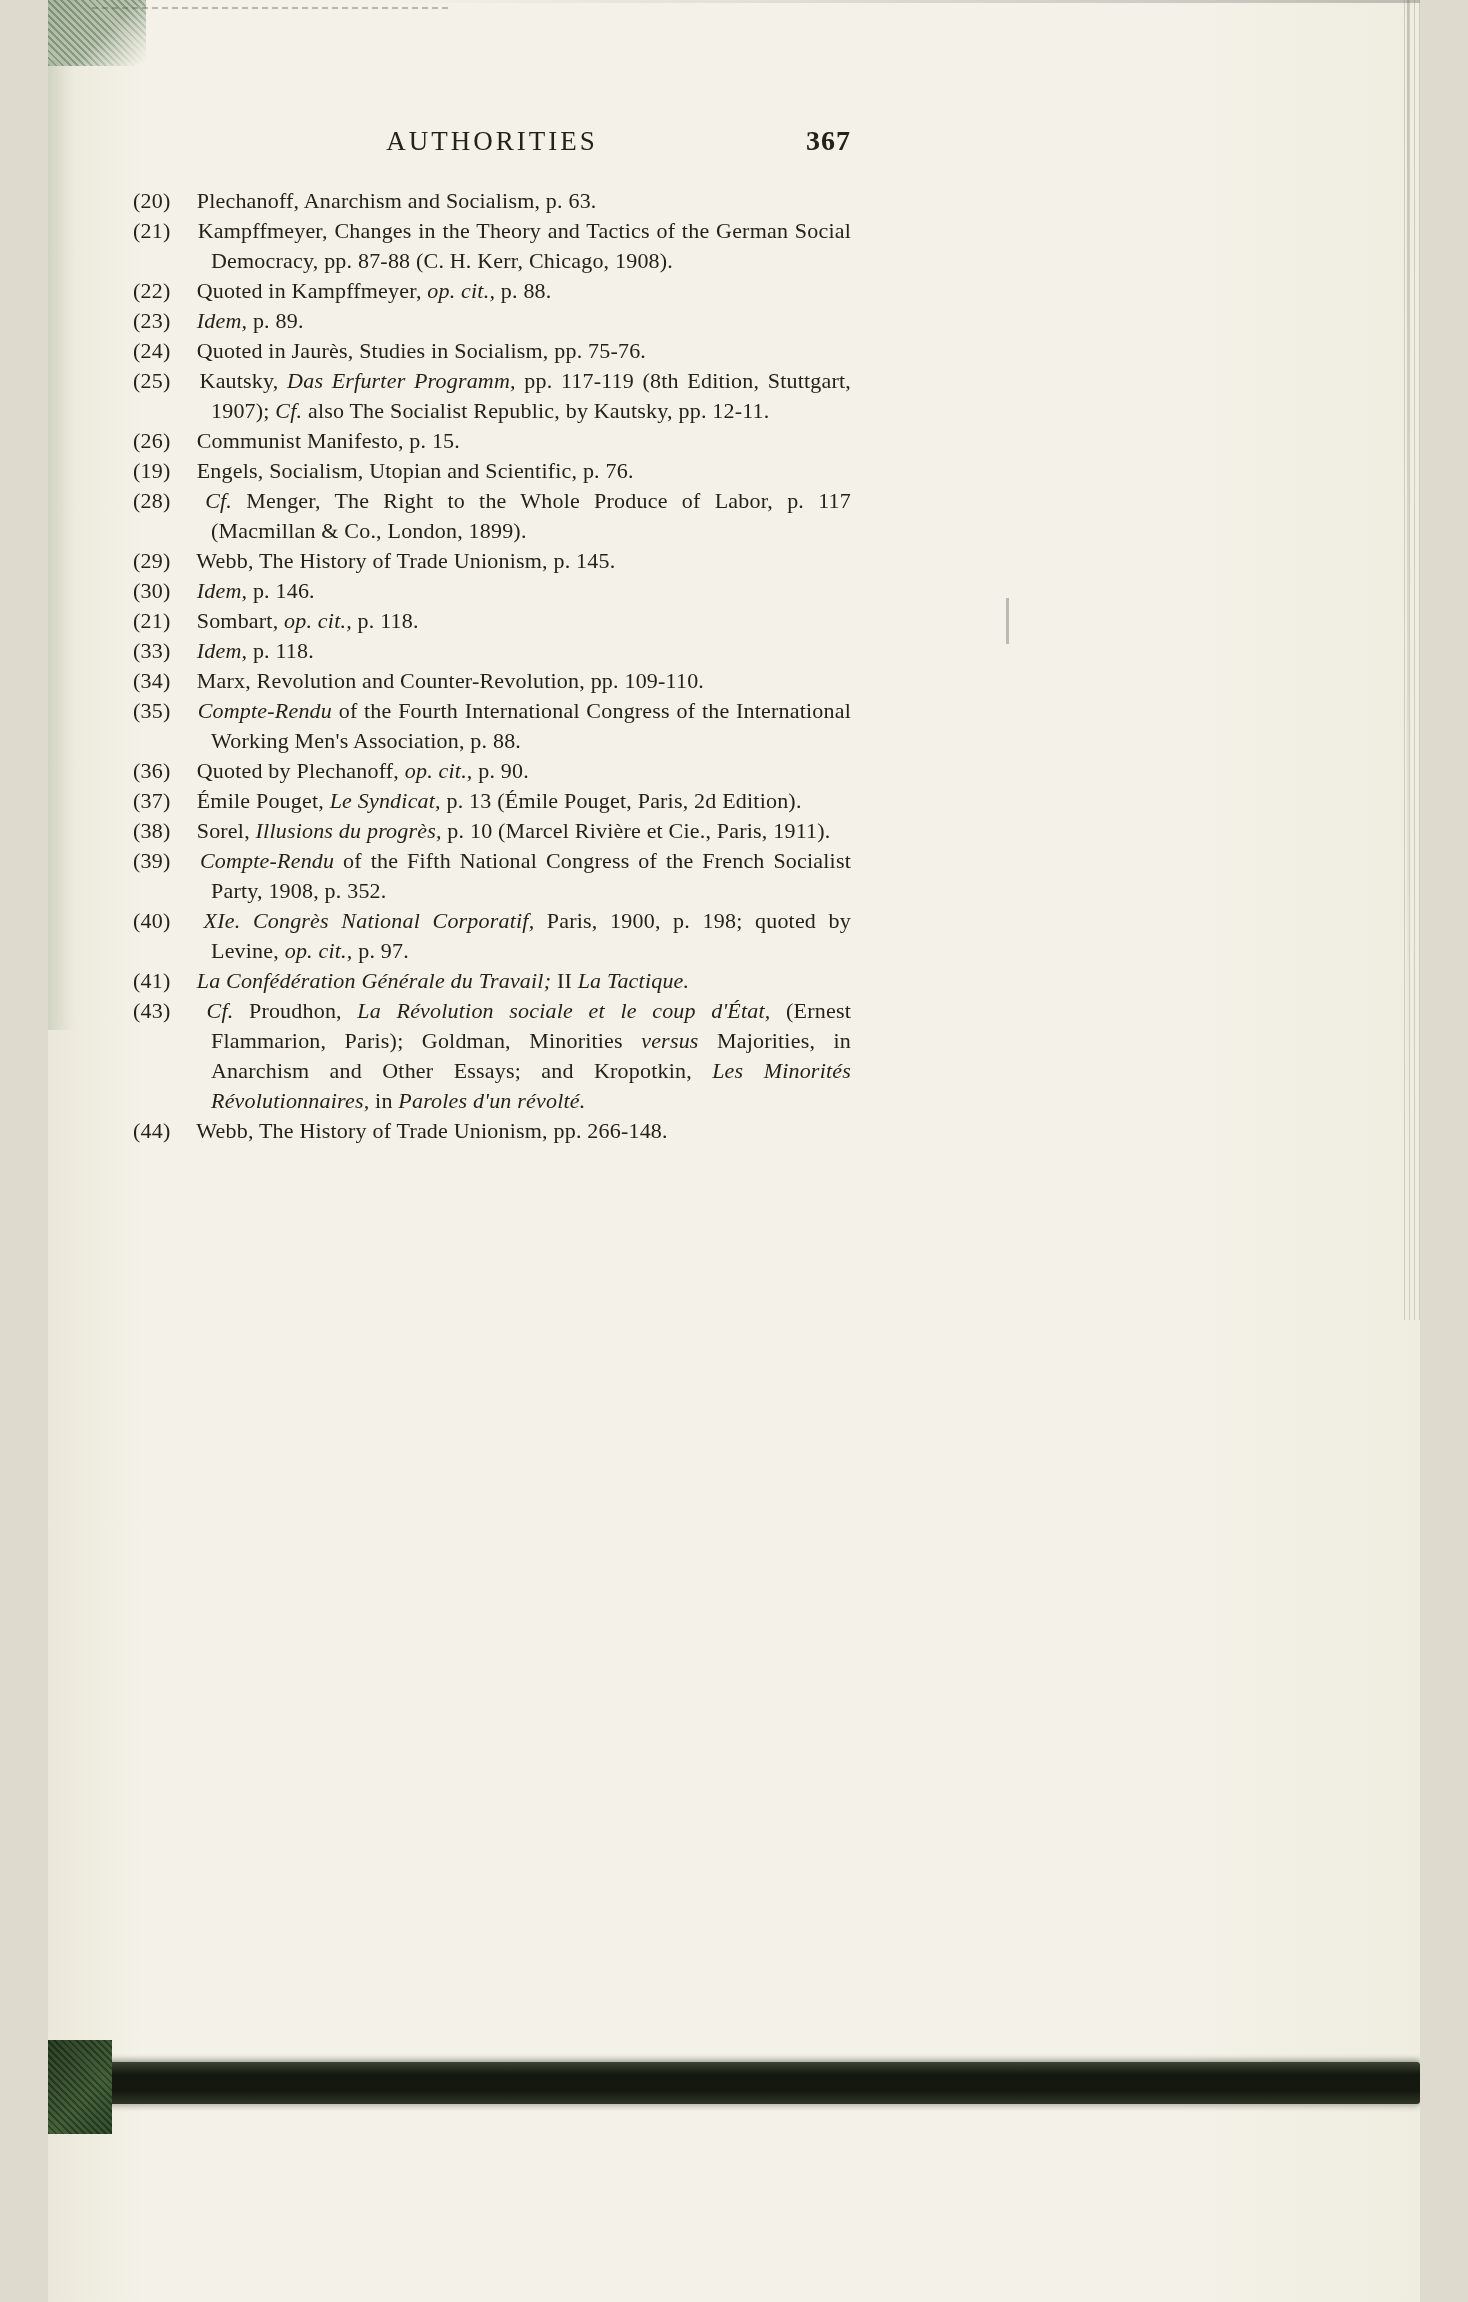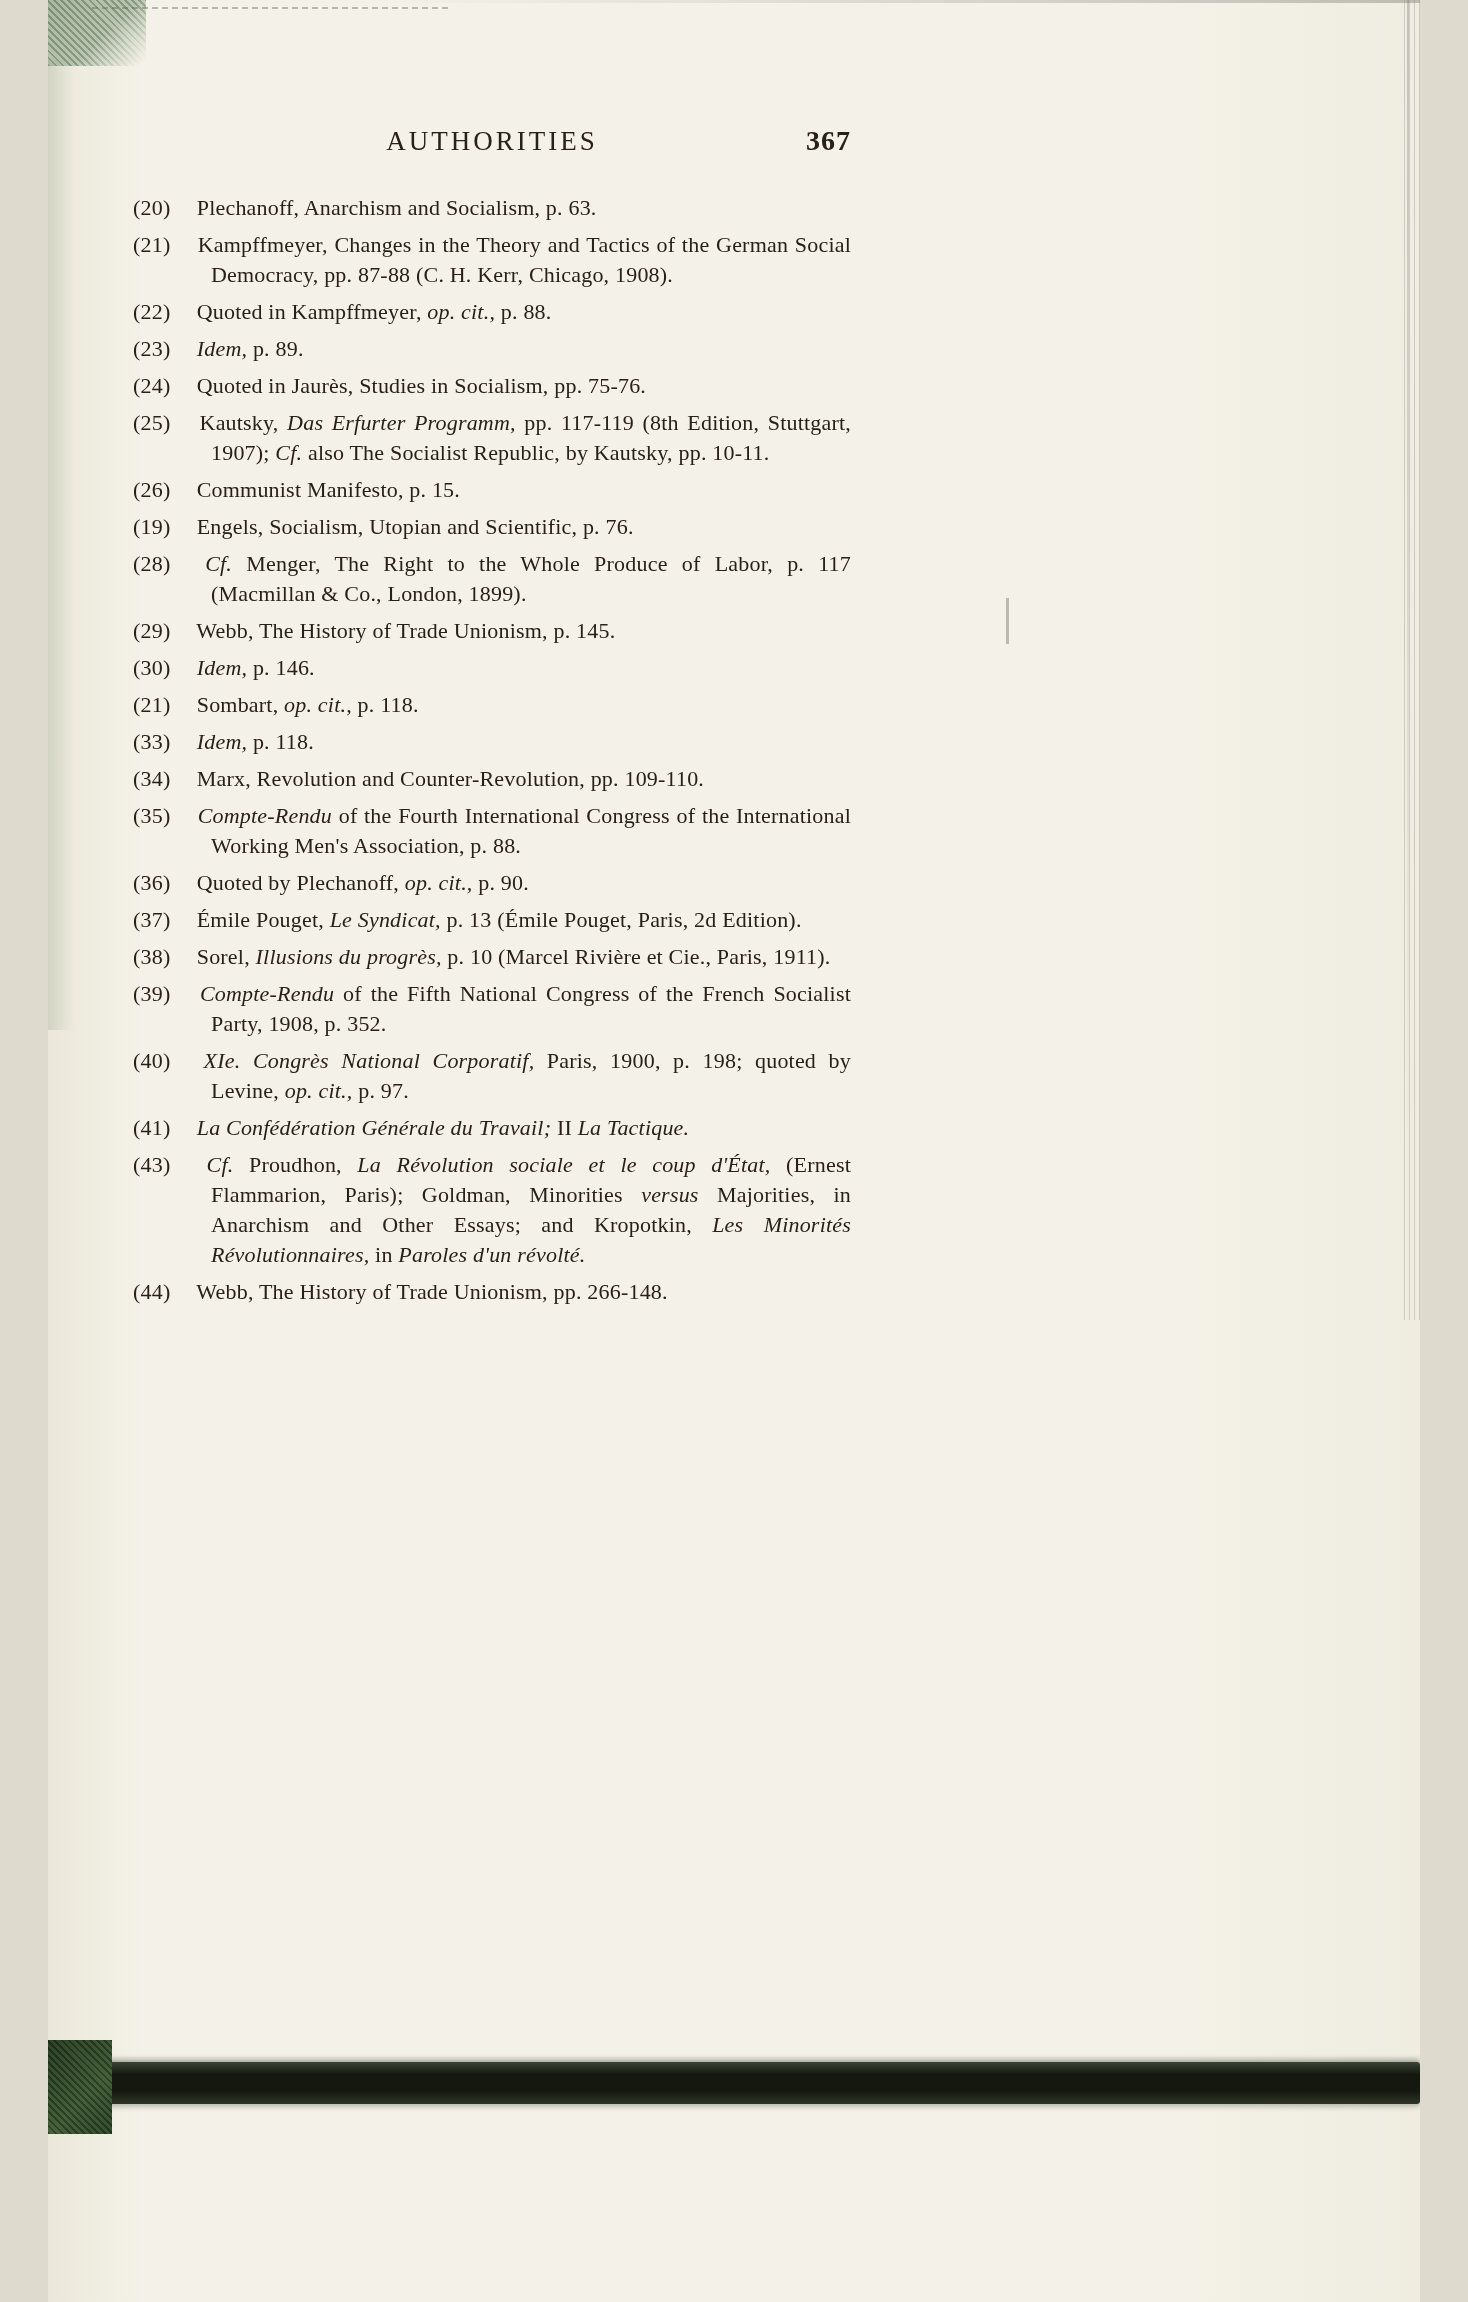--- a/index.html
+++ b/index.html
@@ -43,21 +43,21 @@
   .title{
     position:absolute;left:0;right:0;text-align:center;
     font-size:27px;letter-spacing:3px;
   }
   .pagenum{position:absolute;right:0;top:-1px;font-size:28px;letter-spacing:1px;font-weight:bold;}
   .refs{
     position:absolute;left:85px;top:186px;width:718px;
     font-size:22px;line-height:30px;text-align:justify;
     letter-spacing:.2px;
   }
-  .entry{padding-left:78px;text-indent:-78px;margin-top:7px;}
+  .entry{padding-left:78px;text-indent:-78px;}
   .num{display:inline-block;min-width:58px;text-indent:0;}
   .it{font-style:italic;}
 </style>
 </head>
 <body>
 
 <div class="page">
 
   <div class="corner-texture"></div>
   <div class="top-dotted"></div>
@@ -73,21 +73,21 @@
     <div class="title">AUTHORITIES</div>
     <div class="pagenum">367</div>
   </div>
 
   <div class="refs">
       <div class="entry"><span class="num">(20)</span> <span><span>Plechanoff, Anarchism and Socialism, p. 63.</span></span></div>
       <div class="entry"><span class="num">(21)</span> <span><span>Kampffmeyer, Changes in the Theory and Tactics of the German Social Democracy, pp. 87-88 (C. H. Kerr, Chicago, 1908).</span></span></div>
       <div class="entry"><span class="num">(22)</span> <span><span>Quoted in Kampffmeyer, </span><span class="it">op. cit.,</span><span> p. 88.</span></span></div>
       <div class="entry"><span class="num">(23)</span> <span><span class="it">Idem,</span><span> p. 89.</span></span></div>
       <div class="entry"><span class="num">(24)</span> <span><span>Quoted in Jaurès, Studies in Socialism, pp. 75-76.</span></span></div>
-      <div class="entry"><span class="num">(25)</span> <span><span>Kautsky, </span><span class="it">Das Erfurter Programm,</span><span> pp. 117-119 (8th Edition, Stuttgart, 1907); </span><span class="it">Cf.</span><span> also The Socialist Republic, by Kautsky, pp. 10-11.</span></span></div>
+      <div class="entry"><span class="num">(25)</span> <span><span>Kautsky, </span><span class="it">Das Erfurter Programm,</span><span> pp. 117-119 (8th Edition, Stuttgart, 1907); </span><span class="it">Cf.</span><span> also The Socialist Republic, by Kautsky, pp. 12-11.</span></span></div>
       <div class="entry"><span class="num">(26)</span> <span><span>Communist Manifesto, p. 15.</span></span></div>
       <div class="entry"><span class="num">(19)</span> <span><span>Engels, Socialism, Utopian and Scientific, p. 76.</span></span></div>
       <div class="entry"><span class="num">(28)</span> <span><span class="it">Cf.</span><span> Menger, The Right to the Whole Produce of Labor, p. 117 (Macmillan &amp; Co., London, 1899).</span></span></div>
       <div class="entry"><span class="num">(29)</span> <span><span>Webb, The History of Trade Unionism, p. 145.</span></span></div>
       <div class="entry"><span class="num">(30)</span> <span><span class="it">Idem,</span><span> p. 146.</span></span></div>
       <div class="entry"><span class="num">(21)</span> <span><span>Sombart, </span><span class="it">op. cit.,</span><span> p. 118.</span></span></div>
       <div class="entry"><span class="num">(33)</span> <span><span class="it">Idem,</span><span> p. 118.</span></span></div>
       <div class="entry"><span class="num">(34)</span> <span><span>Marx, Revolution and Counter-Revolution, pp. 109-110.</span></span></div>
       <div class="entry"><span class="num">(35)</span> <span><span class="it">Compte-Rendu</span><span> of the Fourth International Congress of the International Working Men's Association, p. 88.</span></span></div>
       <div class="entry"><span class="num">(36)</span> <span><span>Quoted by Plechanoff, </span><span class="it">op. cit.,</span><span> p. 90.</span></span></div>

